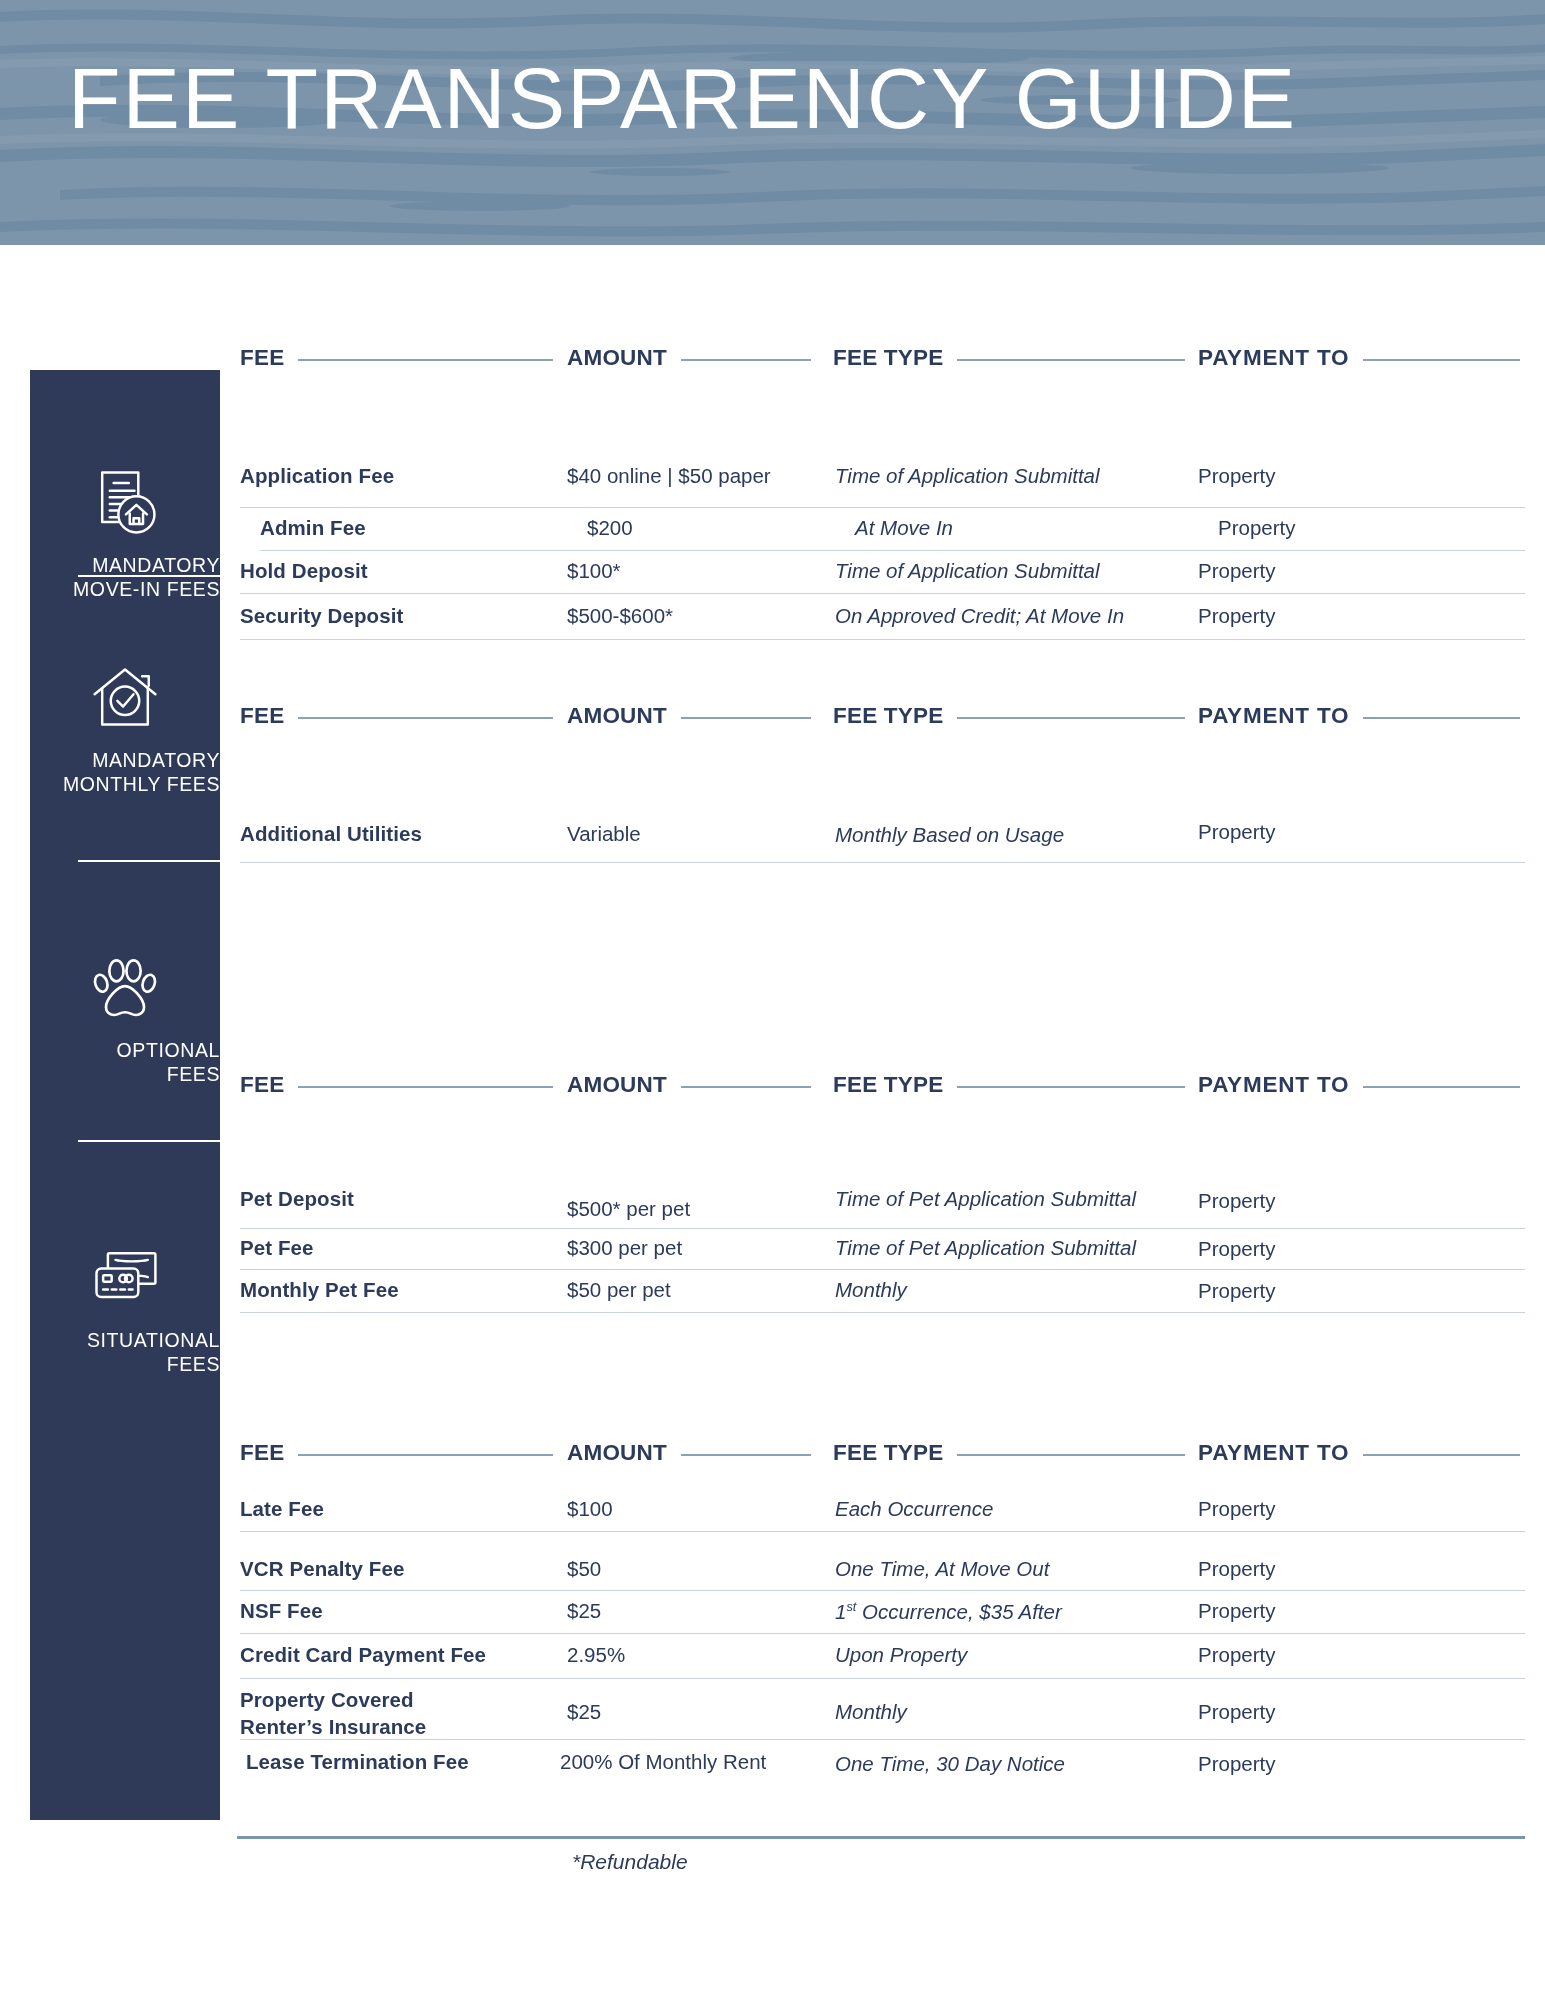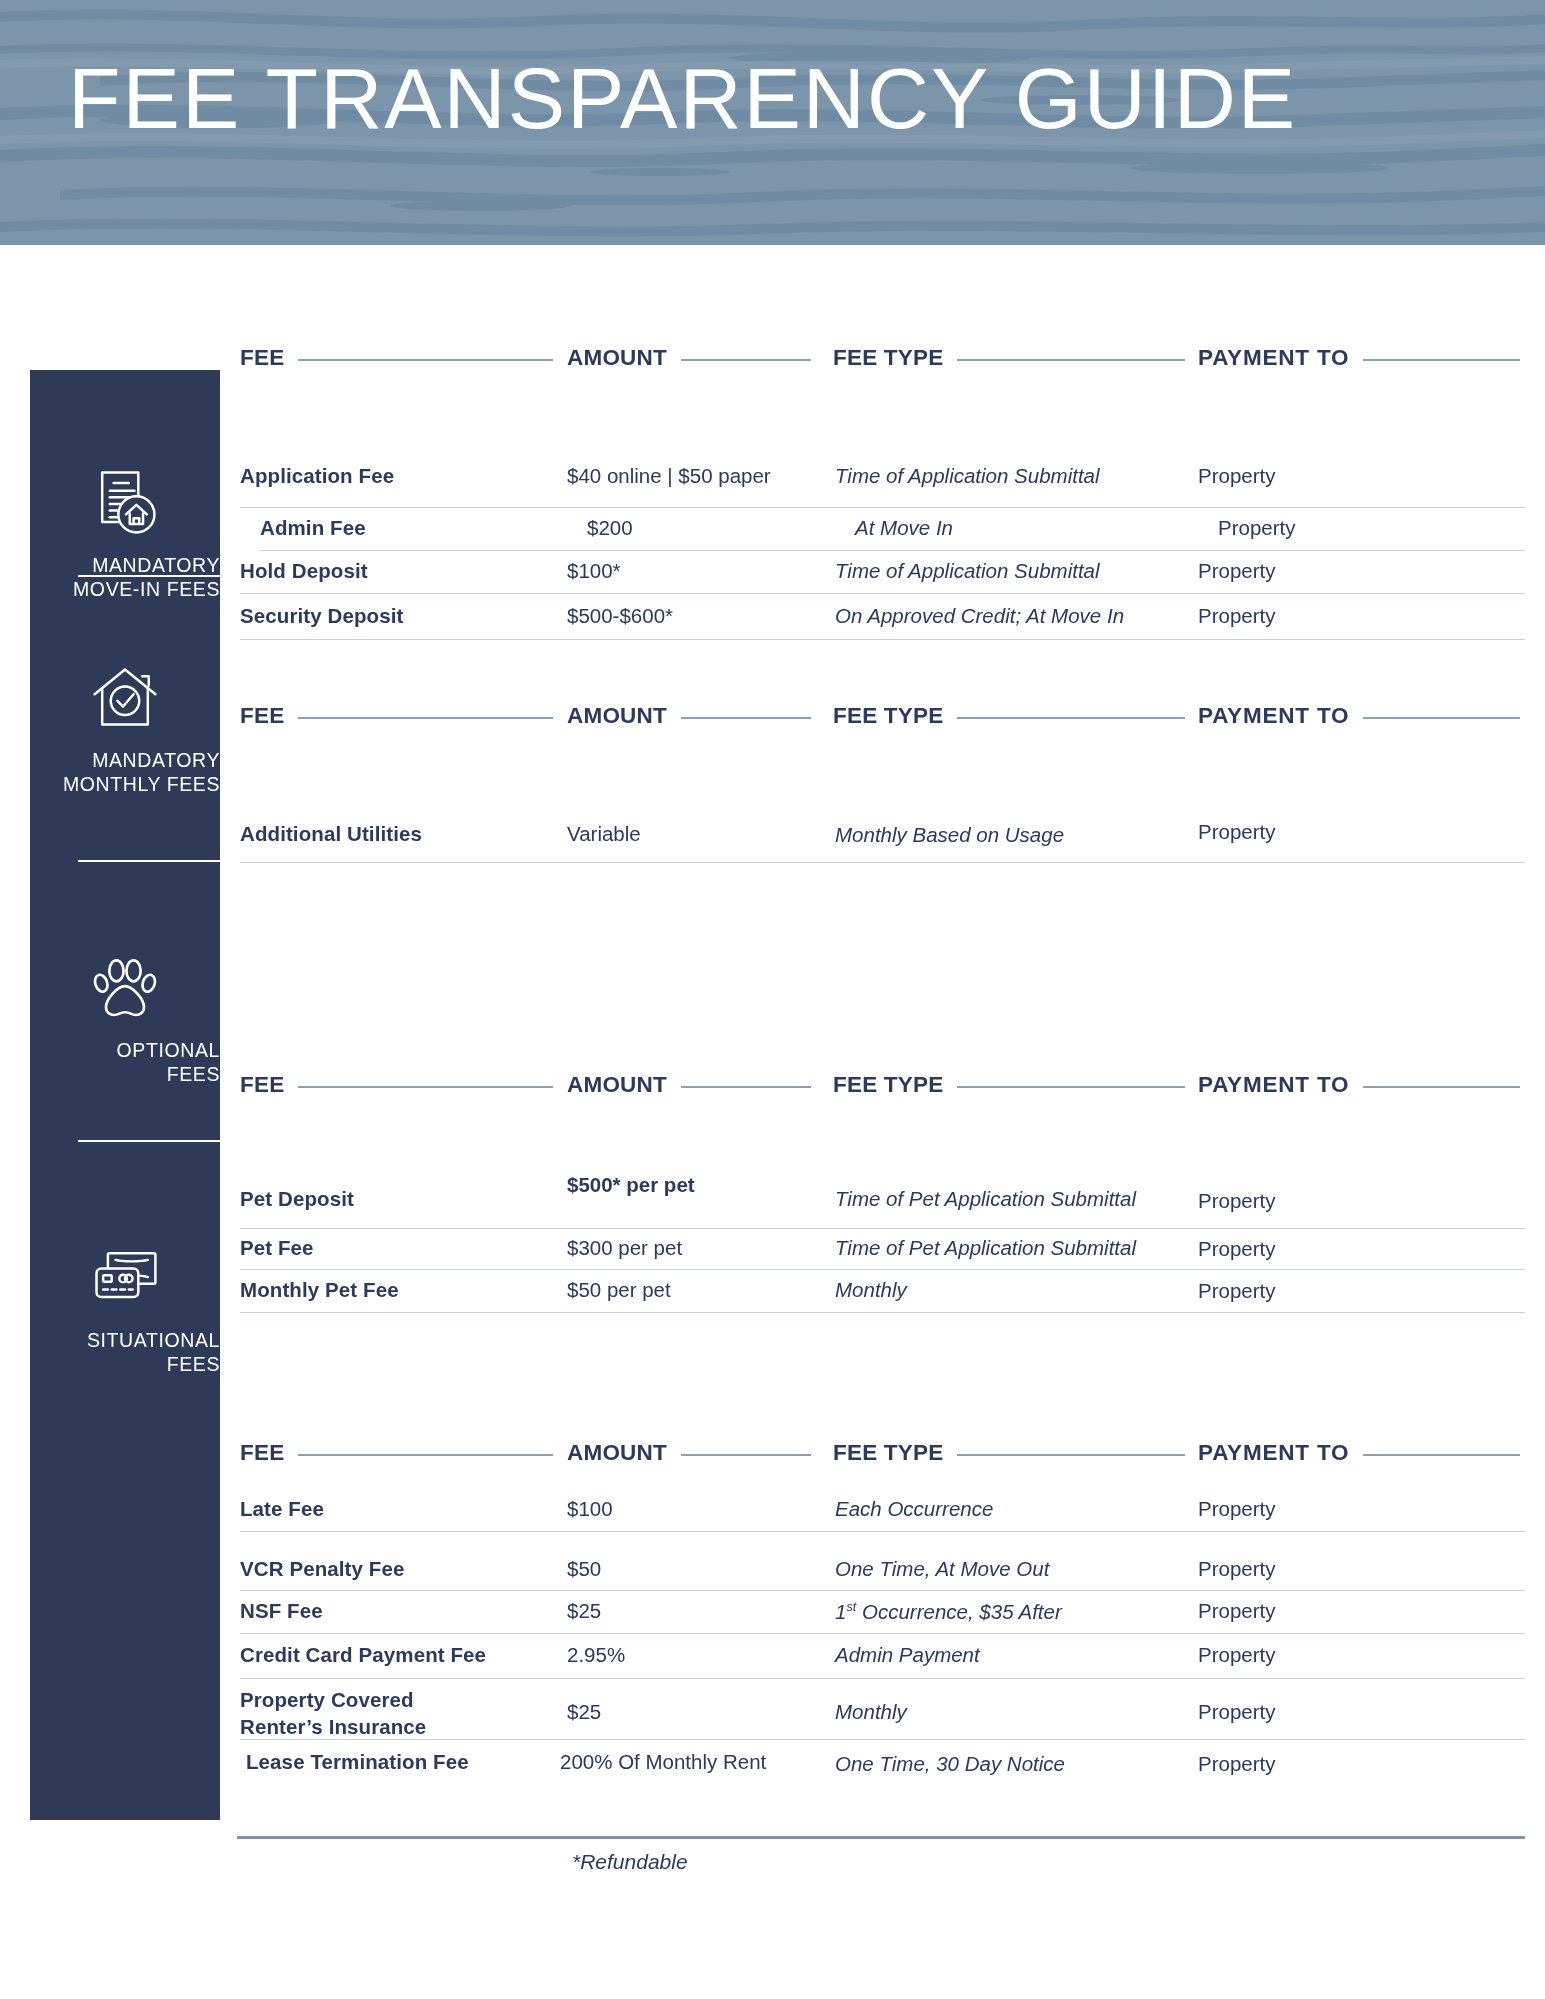--- a/index.html
+++ b/index.html
@@ -360,21 +360,21 @@
         <span class="hdr-rule" style="width:228px;"></span>
       </div>
       <div class="hdr-cell" style="left:958px;">
         <span class="hdr-txt alt">PAYMENT TO</span>
         <span class="hdr-rule" style="width:157px;"></span>
       </div>
     </div>
 
     <div class="row" style="height:60px;margin-top:62px;">
       <span class="cell c-fee" style="top:19px;">Pet Deposit</span>
-      <span class="cell c-amt" style="top:5px;font-weight:bold;">$500* per pet</span>
+      <span class="cell c-amt" style="top:29px;">$500* per pet</span>
       <span class="cell c-type" style="top:19px;">Time of Pet Application Submittal</span>
       <span class="cell c-pay" style="top:21px;">Property</span>
     </div>
     <div class="row" style="height:40px;">
       <span class="cell c-fee" style="top:7px;">Pet Fee</span>
       <span class="cell c-amt" style="top:7px;">$300 per pet</span>
       <span class="cell c-type" style="top:7px;">Time of Pet Application Submittal</span>
       <span class="cell c-pay" style="top:8px;">Property</span>
     </div>
     <div class="row" style="height:42px;">
@@ -419,21 +419,21 @@
     </div>
     <div class="row" style="height:42px;">
       <span class="cell c-fee" style="top:8px;">NSF Fee</span>
       <span class="cell c-amt" style="top:8px;">$25</span>
       <span class="cell c-type" style="top:8px;">1<sup>st</sup> Occurrence, $35 After</span>
       <span class="cell c-pay" style="top:8px;">Property</span>
     </div>
     <div class="row" style="height:44px;">
       <span class="cell c-fee" style="top:9px;">Credit Card Payment Fee</span>
       <span class="cell c-amt" style="top:9px;">2.95%</span>
-      <span class="cell c-type" style="top:9px;">Admin Payment</span>
+      <span class="cell c-type" style="top:9px;">Upon Property</span>
       <span class="cell c-pay" style="top:9px;">Property</span>
     </div>
     <div class="row" style="height:60px;">
       <span class="cell c-fee two-line" style="top:7px;">Property Covered
 Renter’s Insurance</span>
       <span class="cell c-amt" style="top:21px;">$25</span>
       <span class="cell c-type" style="top:21px;">Monthly</span>
       <span class="cell c-pay" style="top:21px;">Property</span>
     </div>
     <div class="row noline" style="height:48px;">

